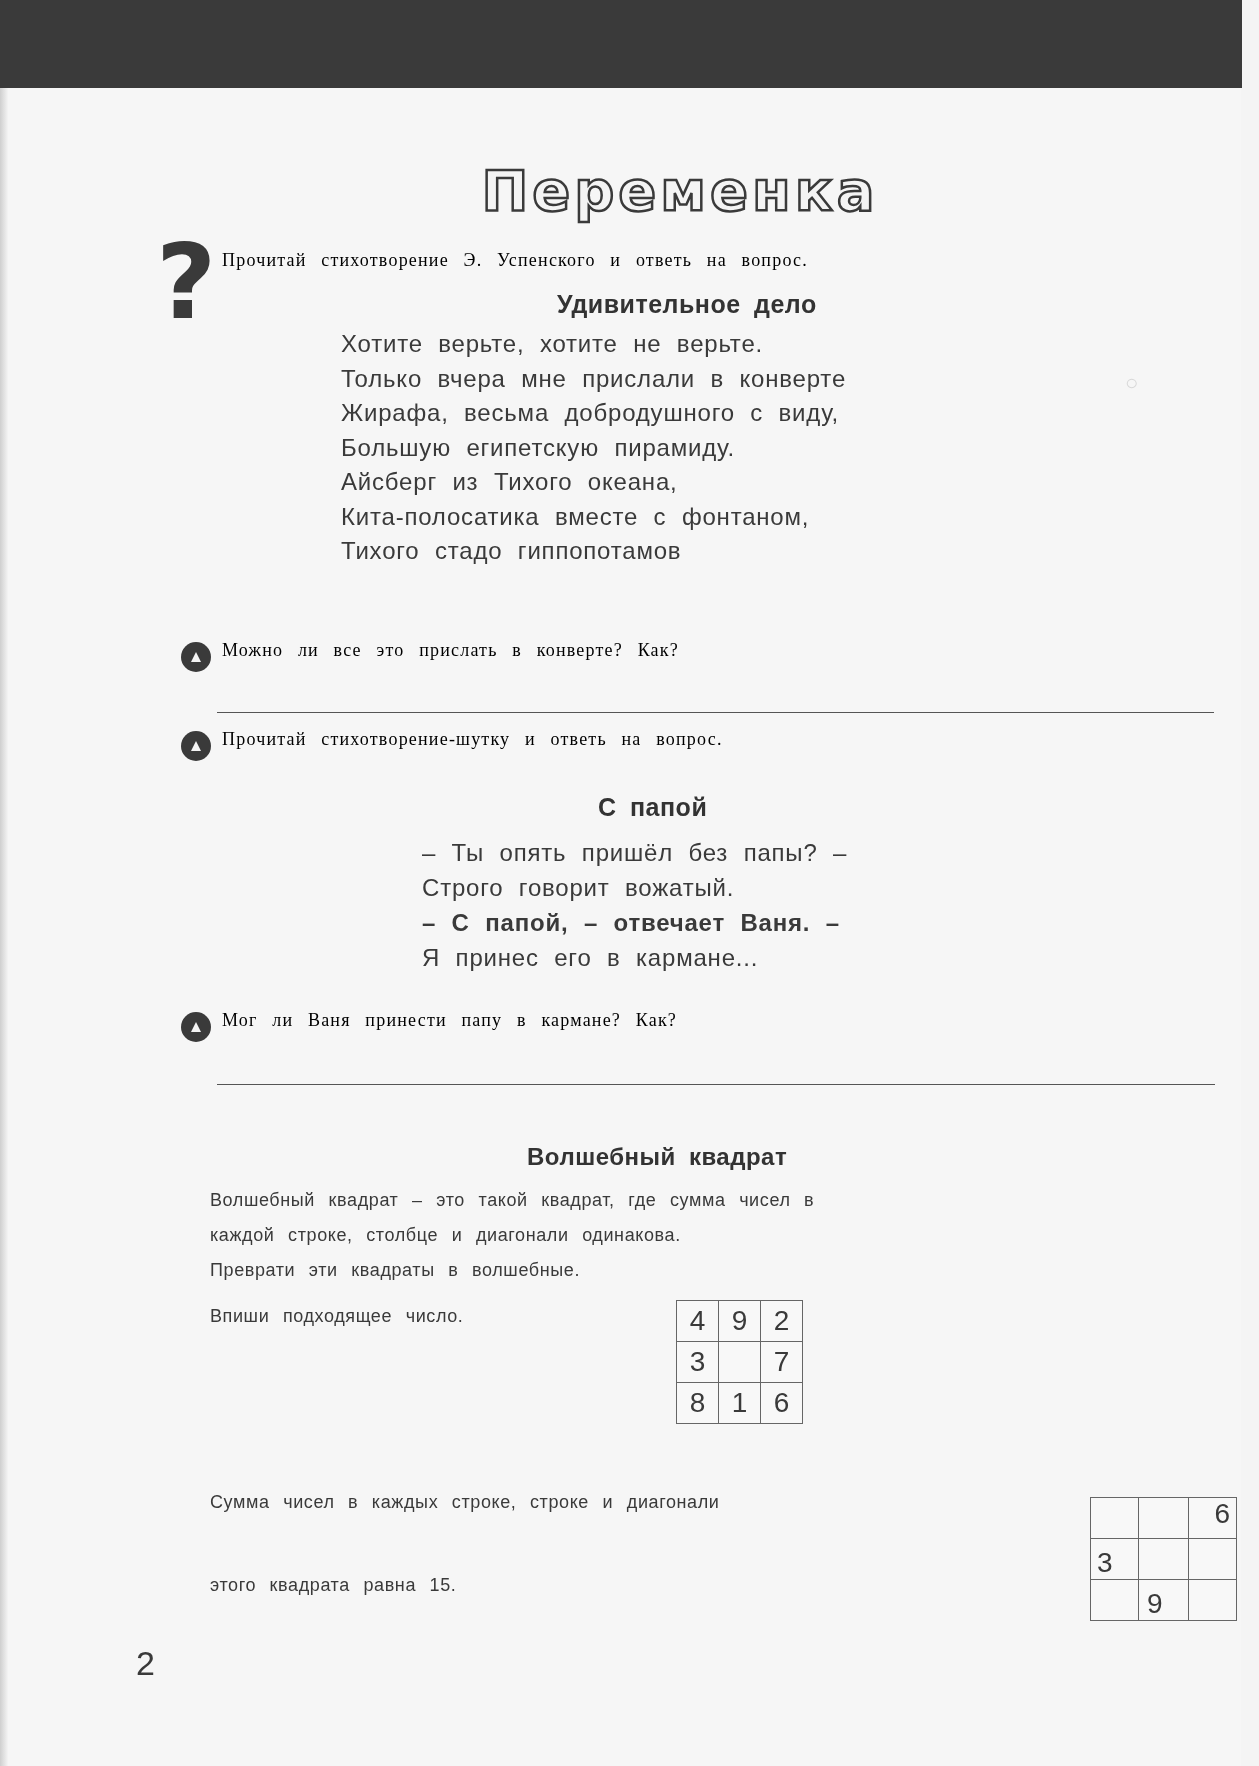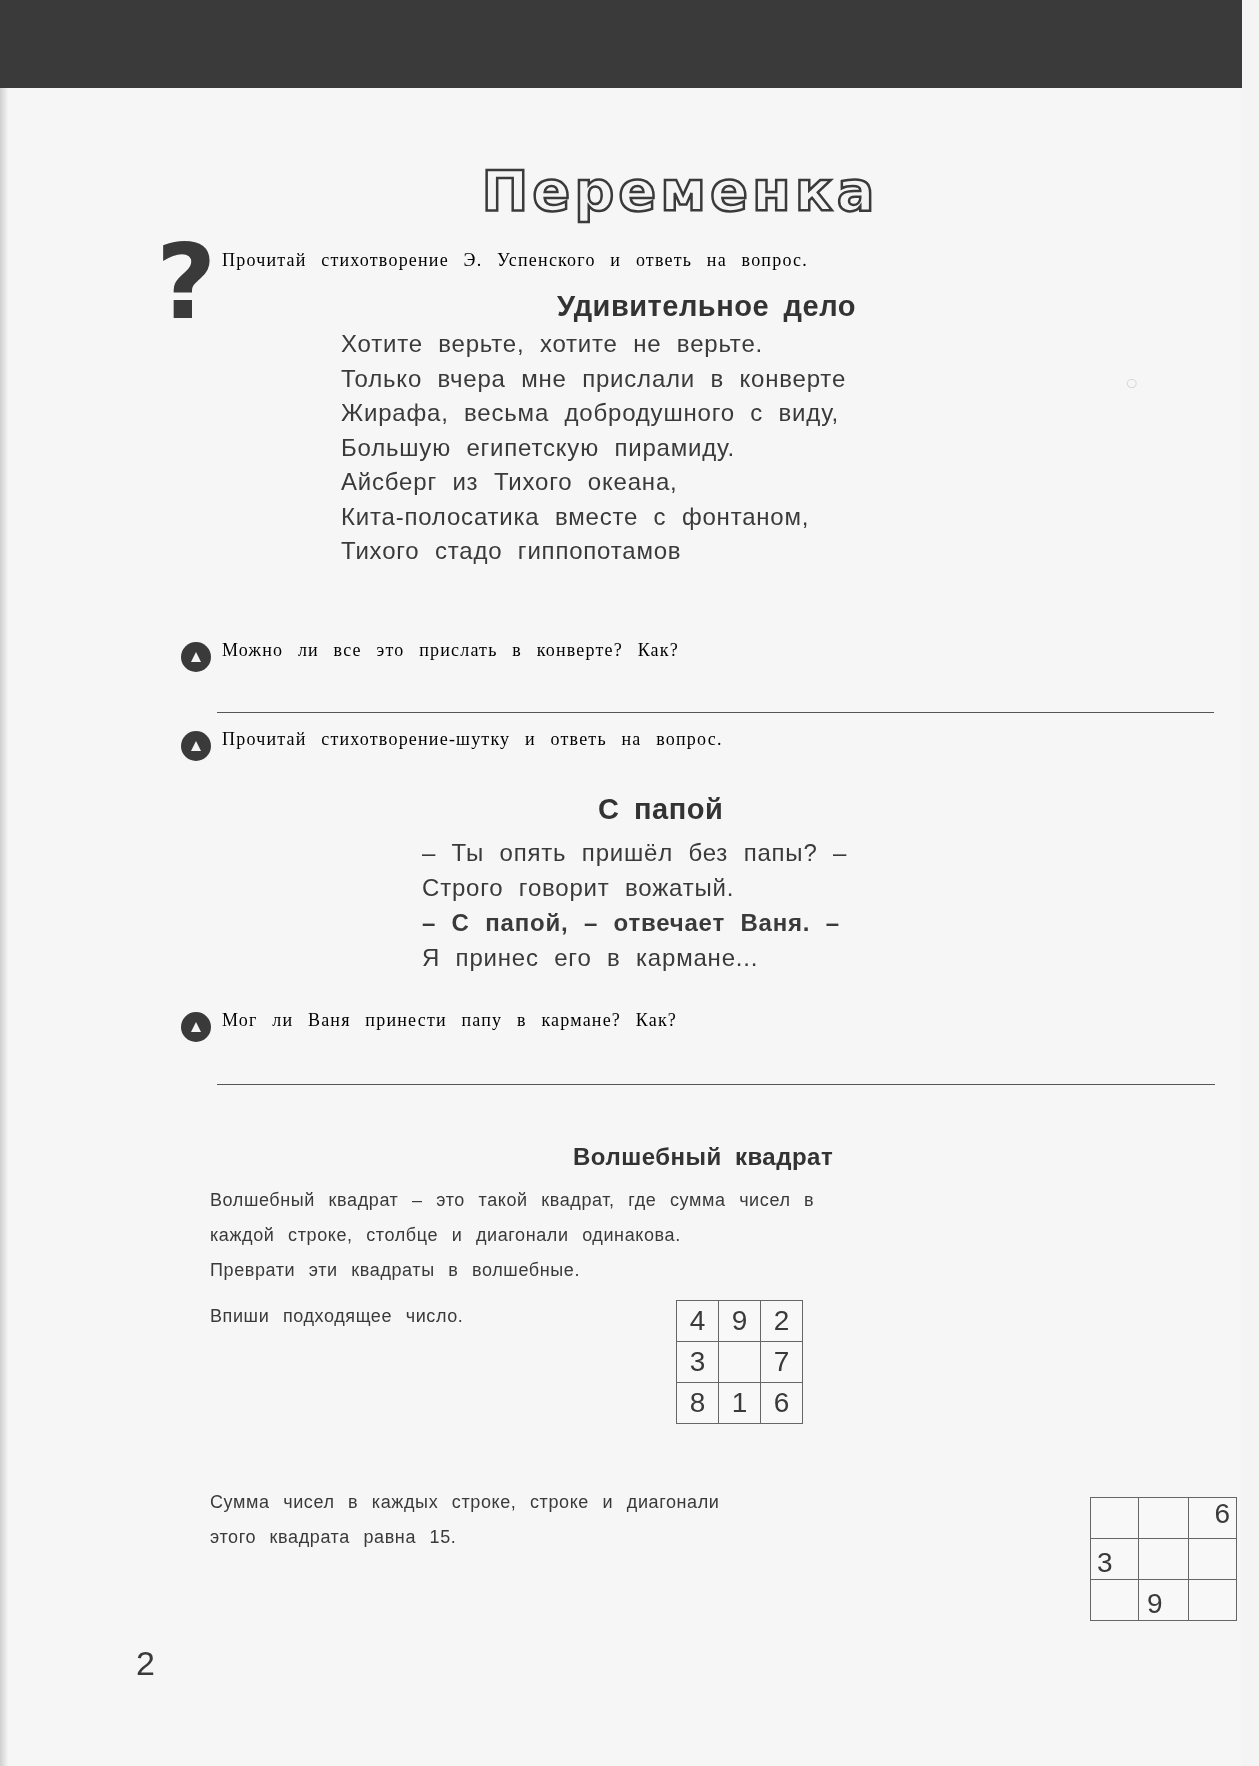--- a/index.html
+++ b/index.html
@@ -42,21 +42,21 @@
     font-family: "Liberation Serif", "DejaVu Serif", serif;
     font-size: 18px; letter-spacing: 1.2px; word-spacing: 9px; color: #000000;
     white-space: nowrap;
   }
   .bullet {
     width: 30px; height: 30px; border-radius: 50%; background: #3a3a3a;
     display: flex; align-items: center; justify-content: center;
   }
   .bullet svg { display: block; }
   .poem-title {
-    font-weight: bold; font-size: 29px; color: #333; white-space: nowrap; letter-spacing: 0.5px; word-spacing: 6px;
+    font-weight: bold; font-size: 25px; color: #333; white-space: nowrap; letter-spacing: 0.5px; word-spacing: 6px;
   }
   .poem-line {
     font-size: 24px; color: #3a3a3a; white-space: nowrap; letter-spacing: 0.8px; word-spacing: 8px;
   }
   .answer-line { height: 0; border-top: 1.5px solid #555; }
   .body-text {
     font-size: 18px; color: #3a3a3a; white-space: nowrap; letter-spacing: 0.6px; word-spacing: 8px;
   }
   table.magic { border-collapse: collapse; position: absolute; }
   table.magic td {
@@ -123,21 +123,21 @@
 </div>
 
 <div class="abs bullet" style="left:181px; top:1012px;">
   <svg width="12" height="12" viewBox="0 0 12 12">
       <polygon points="6,1 11,11 1,11" fill="#f4f4f4"></polygon>
     </svg>
 </div>
 <div class="abs serif-q" style="left:222px; top:1010px;">Мог ли Ваня принести папу в кармане? Как?</div>
 <div class="abs answer-line" style="left:217px; top:1084px; width:998px;"></div>
 
-<div class="abs poem-title" style="left:527px; top:1143px; font-size:24px;margin-left:46px;">Волшебный квадрат</div>
+<div class="abs poem-title" style="left:527px; top:1143px; font-size:24px;">Волшебный квадрат</div>
 
 <div class="abs" style="left:210px; top:1190px;">
   <div class="body-text" style="height:35px;">Волшебный квадрат – это такой квадрат, где сумма чисел в</div>
   <div class="body-text" style="height:35px;">каждой строке, столбце и диагонали одинакова.</div>
   <div class="body-text" style="height:35px;">Преврати эти квадраты в волшебные.</div>
 </div>
 
 <div class="abs body-text" style="left:210px; top:1306px;">Впиши подходящее число.</div>
 
 <table class="magic" style="left:676px; top:1300px;">
@@ -155,21 +155,21 @@
   <tr>
     <td>8</td>
     <td>1</td>
     <td>6</td>
   </tr>
 </tbody>
   </table>
 
 <div class="abs" style="left:210px; top:1492px;">
   <div class="body-text" style="height:35px;">Сумма чисел в каждых строке, строке и диагонали</div>
-  <div class="body-text" style="height:35px;">этого квадрата равна 15.</div>
+  <div class="body-text" style="height:35px;margin-top:48px;">этого квадрата равна 15.</div>
 </div>
 
 <table class="magic" style="left:1090px; top:1497px;">
   <tbody>
       <tr>
     <td style="text-align:right;padding-right:4px;"></td>
     <td></td>
     <td style="text-align:right;padding-right:6px;vertical-align:top;">6</td>
   </tr>
   <tr>

